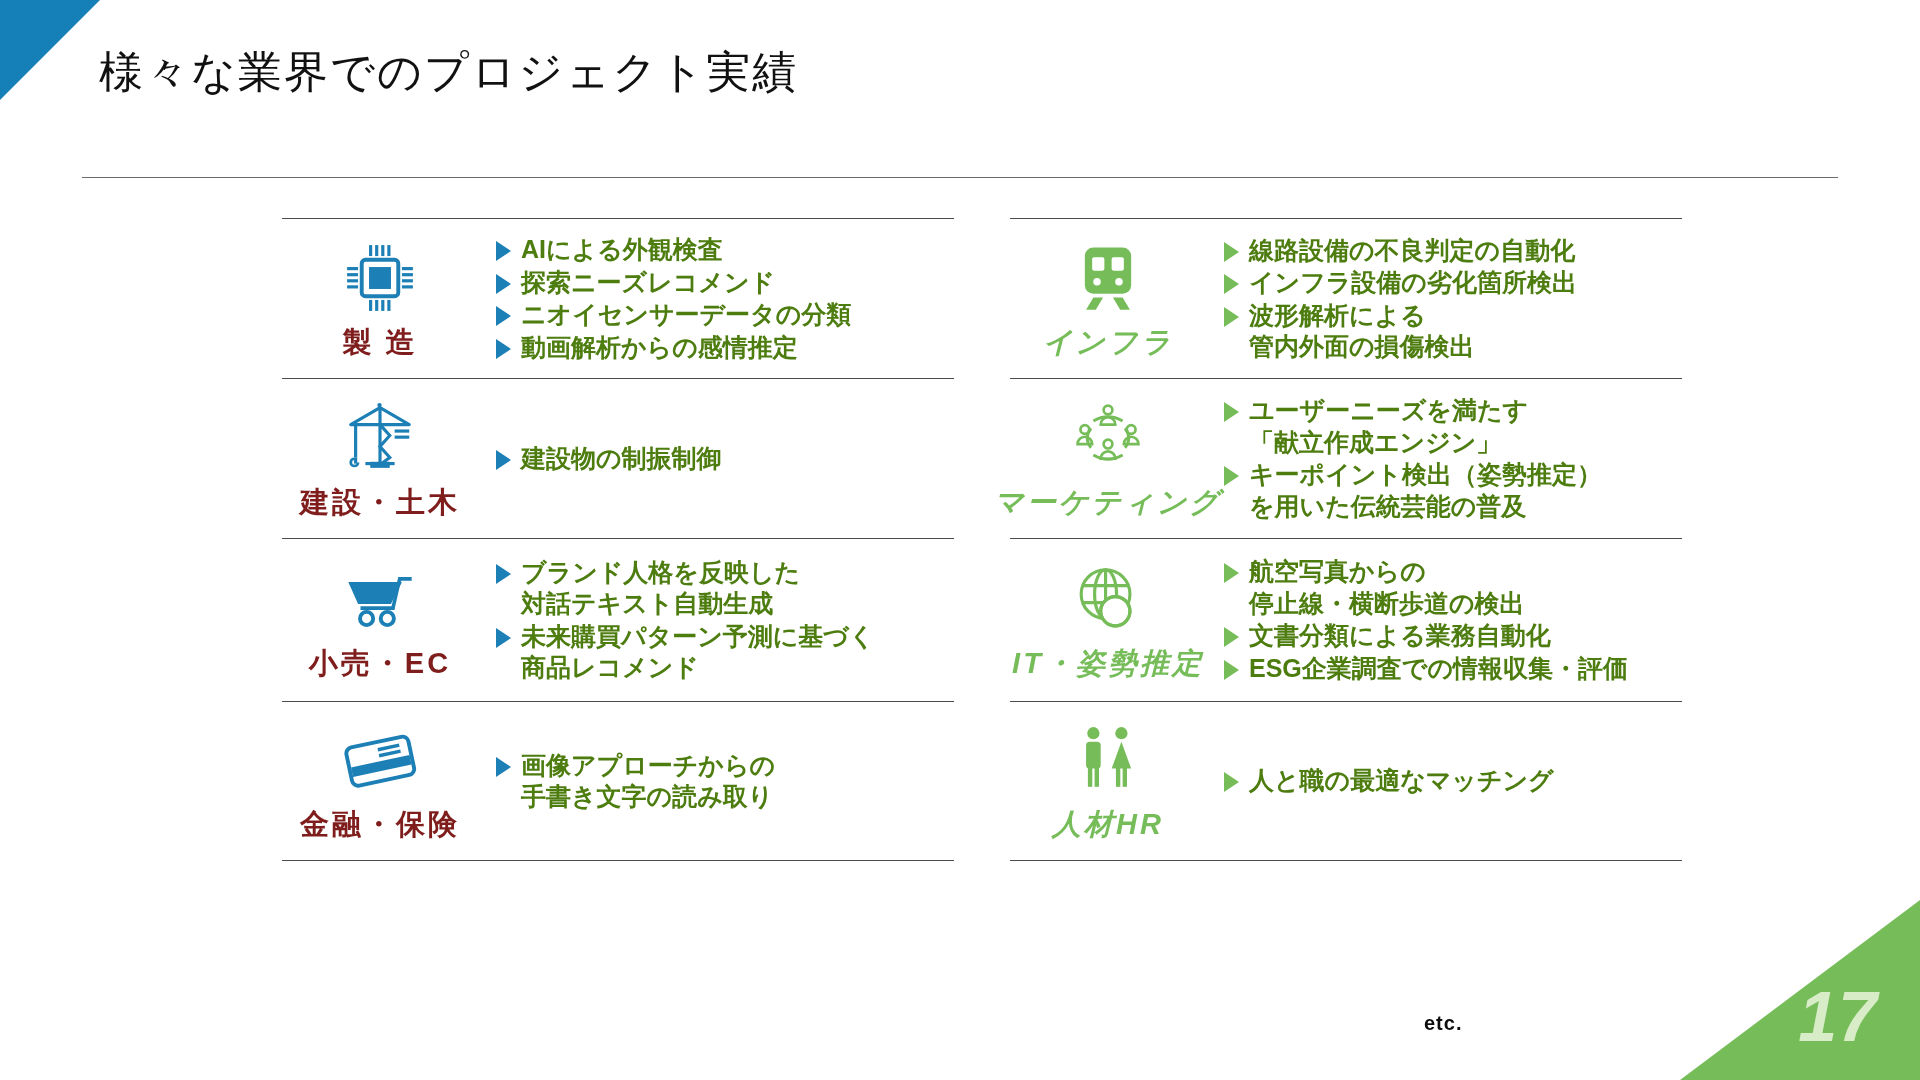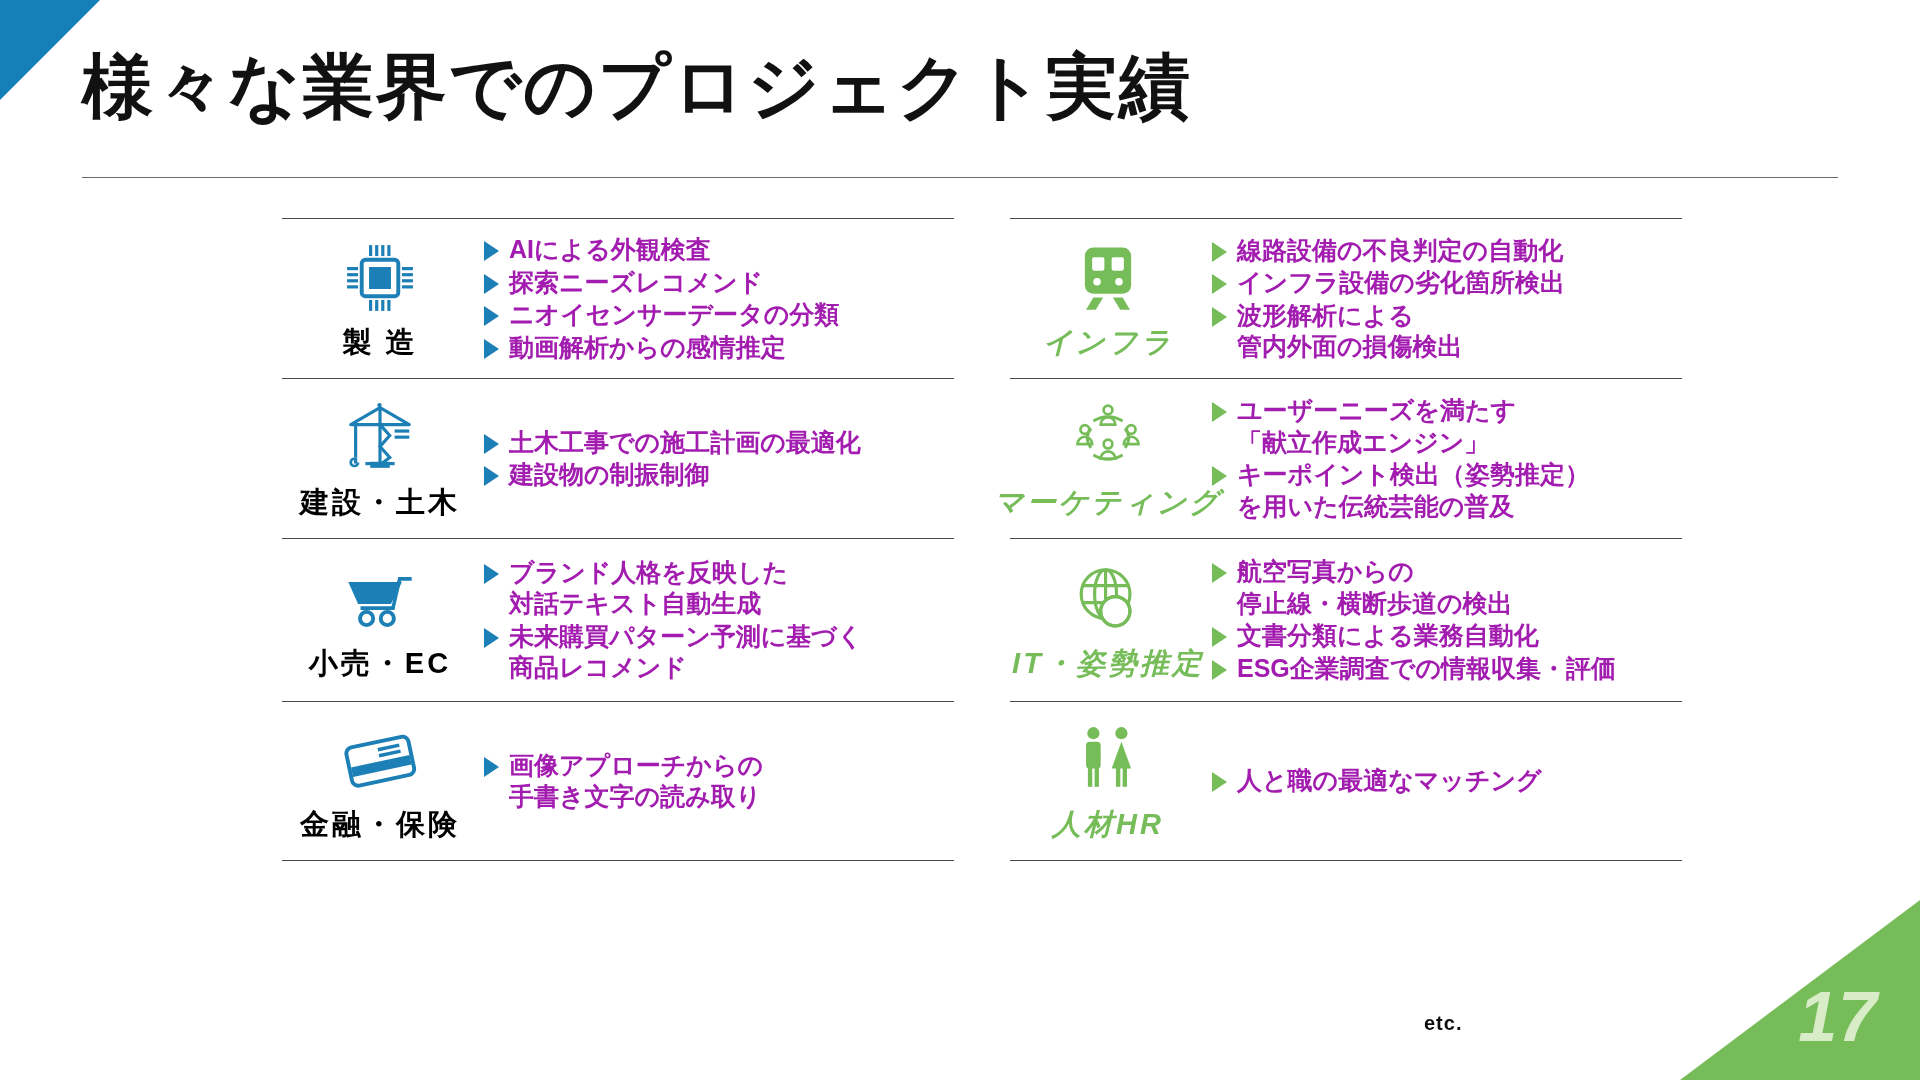--- a/index.html
+++ b/index.html
@@ -25,22 +25,22 @@
   }
   .page-num{
     position:absolute;right:42px;bottom:28px;
     font-size:70px;font-weight:bold;font-style:italic;
     color:#d8ecc8;letter-spacing:1px;line-height:1;
     font-family:"Liberation Sans","DejaVu Sans",sans-serif;
   }
 
   
   .page-title{
-    position:absolute;left:82px;top:48px;
-    font-size:71px;font-weight:bold;color:#111;
+    position:absolute;left:99px;top:48px;
+    font-size:44px;font-weight:normal;color:#111;
     letter-spacing:2px;line-height:1.1;
     white-space:nowrap;
   }
   .title-rule{
     position:absolute;left:82px;right:82px;top:177px;
     height:1px;background:#6b6b6b;
   }
 
   
   .columns{
@@ -70,36 +70,36 @@
   }
   .glyph{display:block;}
   .sec-label{
     margin-top:6px;
     font-size:29px;font-weight:bold;
     letter-spacing:3px;
     line-height:1.1;
     white-space:nowrap;
     text-align:center;
   }
-  .blue .sec-label{color:#000000;}
+  .blue .sec-label{color:#7f1d1d;}
   .green .sec-label{color:#76bd5a;font-style:italic;}
 
   .sec-list{
     flex:1 1 auto;
     padding-left:6px;
     box-sizing:border-box;
   }
   .bullet{
     display:flex;
     align-items:flex-start;
     font-size:25px;
     line-height:1.26;
-    color:#a21caf;
+    color:#4d7c0f;
     font-weight:bold;
-    margin:1px 0;
+    margin:1px 12px;
   }
   .tri{
     flex:0 0 auto;
     width:0;height:0;
     border-top:10px solid transparent;
     border-bottom:10px solid transparent;
     border-left:15px solid #1c7fb5;
     margin:7px 10px 0 0;
   }
   .green .tri{border-left-color:#76bd5a;}
@@ -203,24 +203,20 @@
                 <circle cx="31.6" cy="5" r="1.8"></circle>
                 <path d="M11 49 a3 3 0 1 0 3 3" fill="none" stroke="#1c7fb5" stroke-width="2.2"></path>
               </g>
             </svg>
           </span>
           <div class="sec-label">建設・土木</div>
         </div>
         <div class="sec-list">
           <div class="bullet">
             <span class="tri"></span>
-            <span class="btext">土木工事での施工計画の最適化</span>
-          </div>
-          <div class="bullet">
-            <span class="tri"></span>
             <span class="btext">建設物の制振制御</span>
           </div>
         </div>
       </div>
 
       <div class="sec blue r3">
         <div class="sec-icon">
           <span class="glyph">
             <svg width="78" height="78" viewBox="0 0 64 64">
               <g fill="#1c7fb5">

